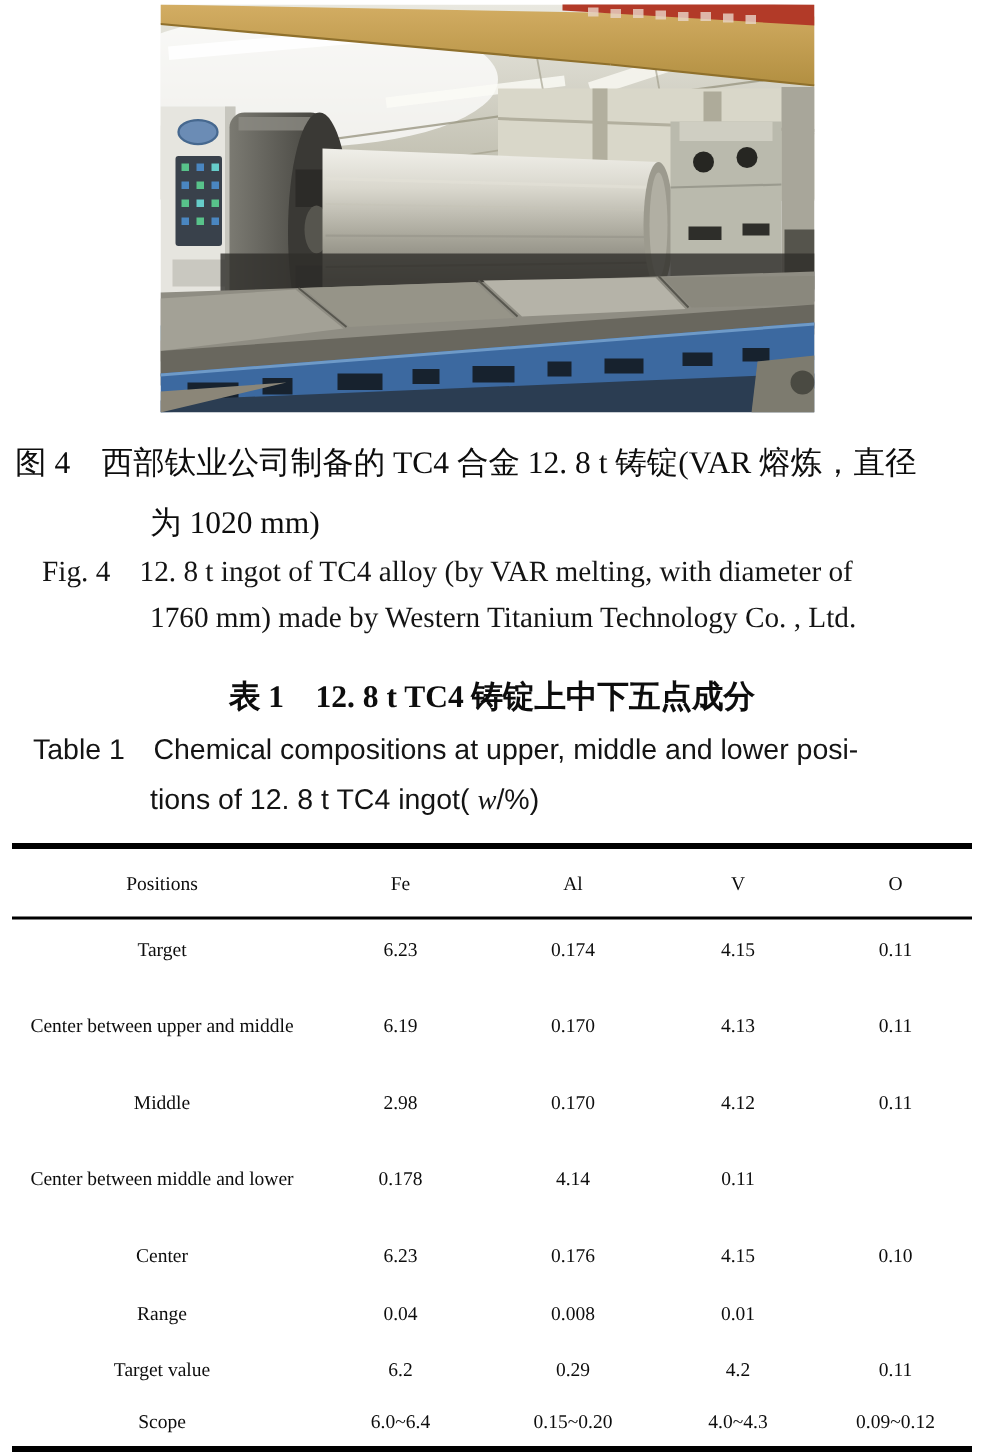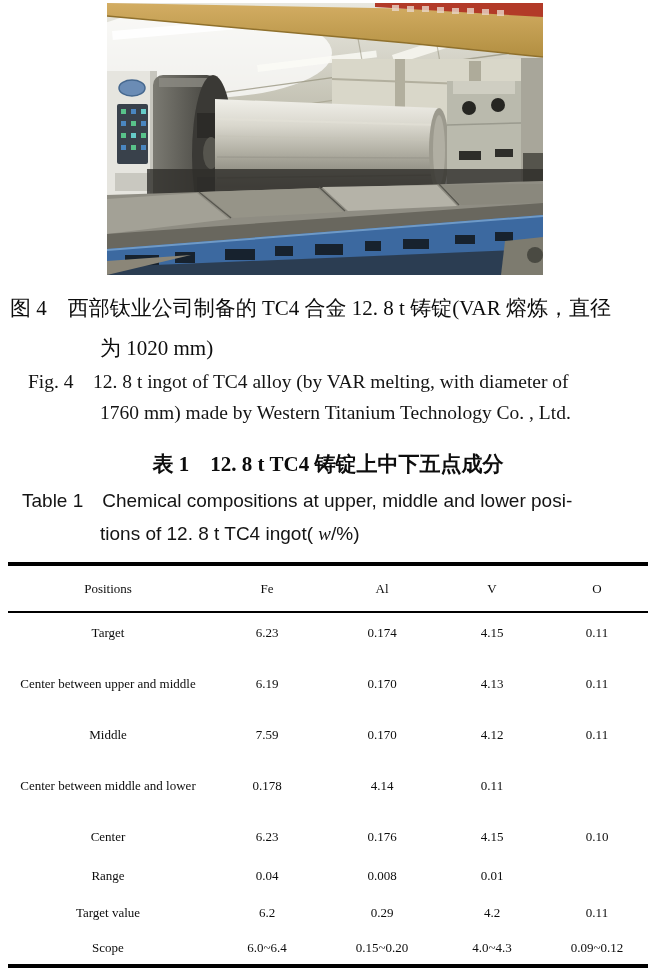--- a/index.html
+++ b/index.html
@@ -228,21 +228,21 @@
     <div class="trow r-double">
       <div class="tcell">Center between upper and middle</div>
       <div class="tcell">6.19</div>
       <div class="tcell">0.170</div>
       <div class="tcell">4.13</div>
       <div class="tcell">0.11</div>
     </div>
 
     <div class="trow r-single">
       <div class="tcell">Middle</div>
-      <div class="tcell">7.59</div>
+      <div class="tcell">2.98</div>
       <div class="tcell">0.170</div>
       <div class="tcell">4.12</div>
       <div class="tcell">0.11</div>
     </div>
 
     <div class="trow r-double">
       <div class="tcell">Center between middle and lower</div>
       <div class="tcell">0.178</div>
       <div class="tcell">4.14</div>
       <div class="tcell">0.11</div>

